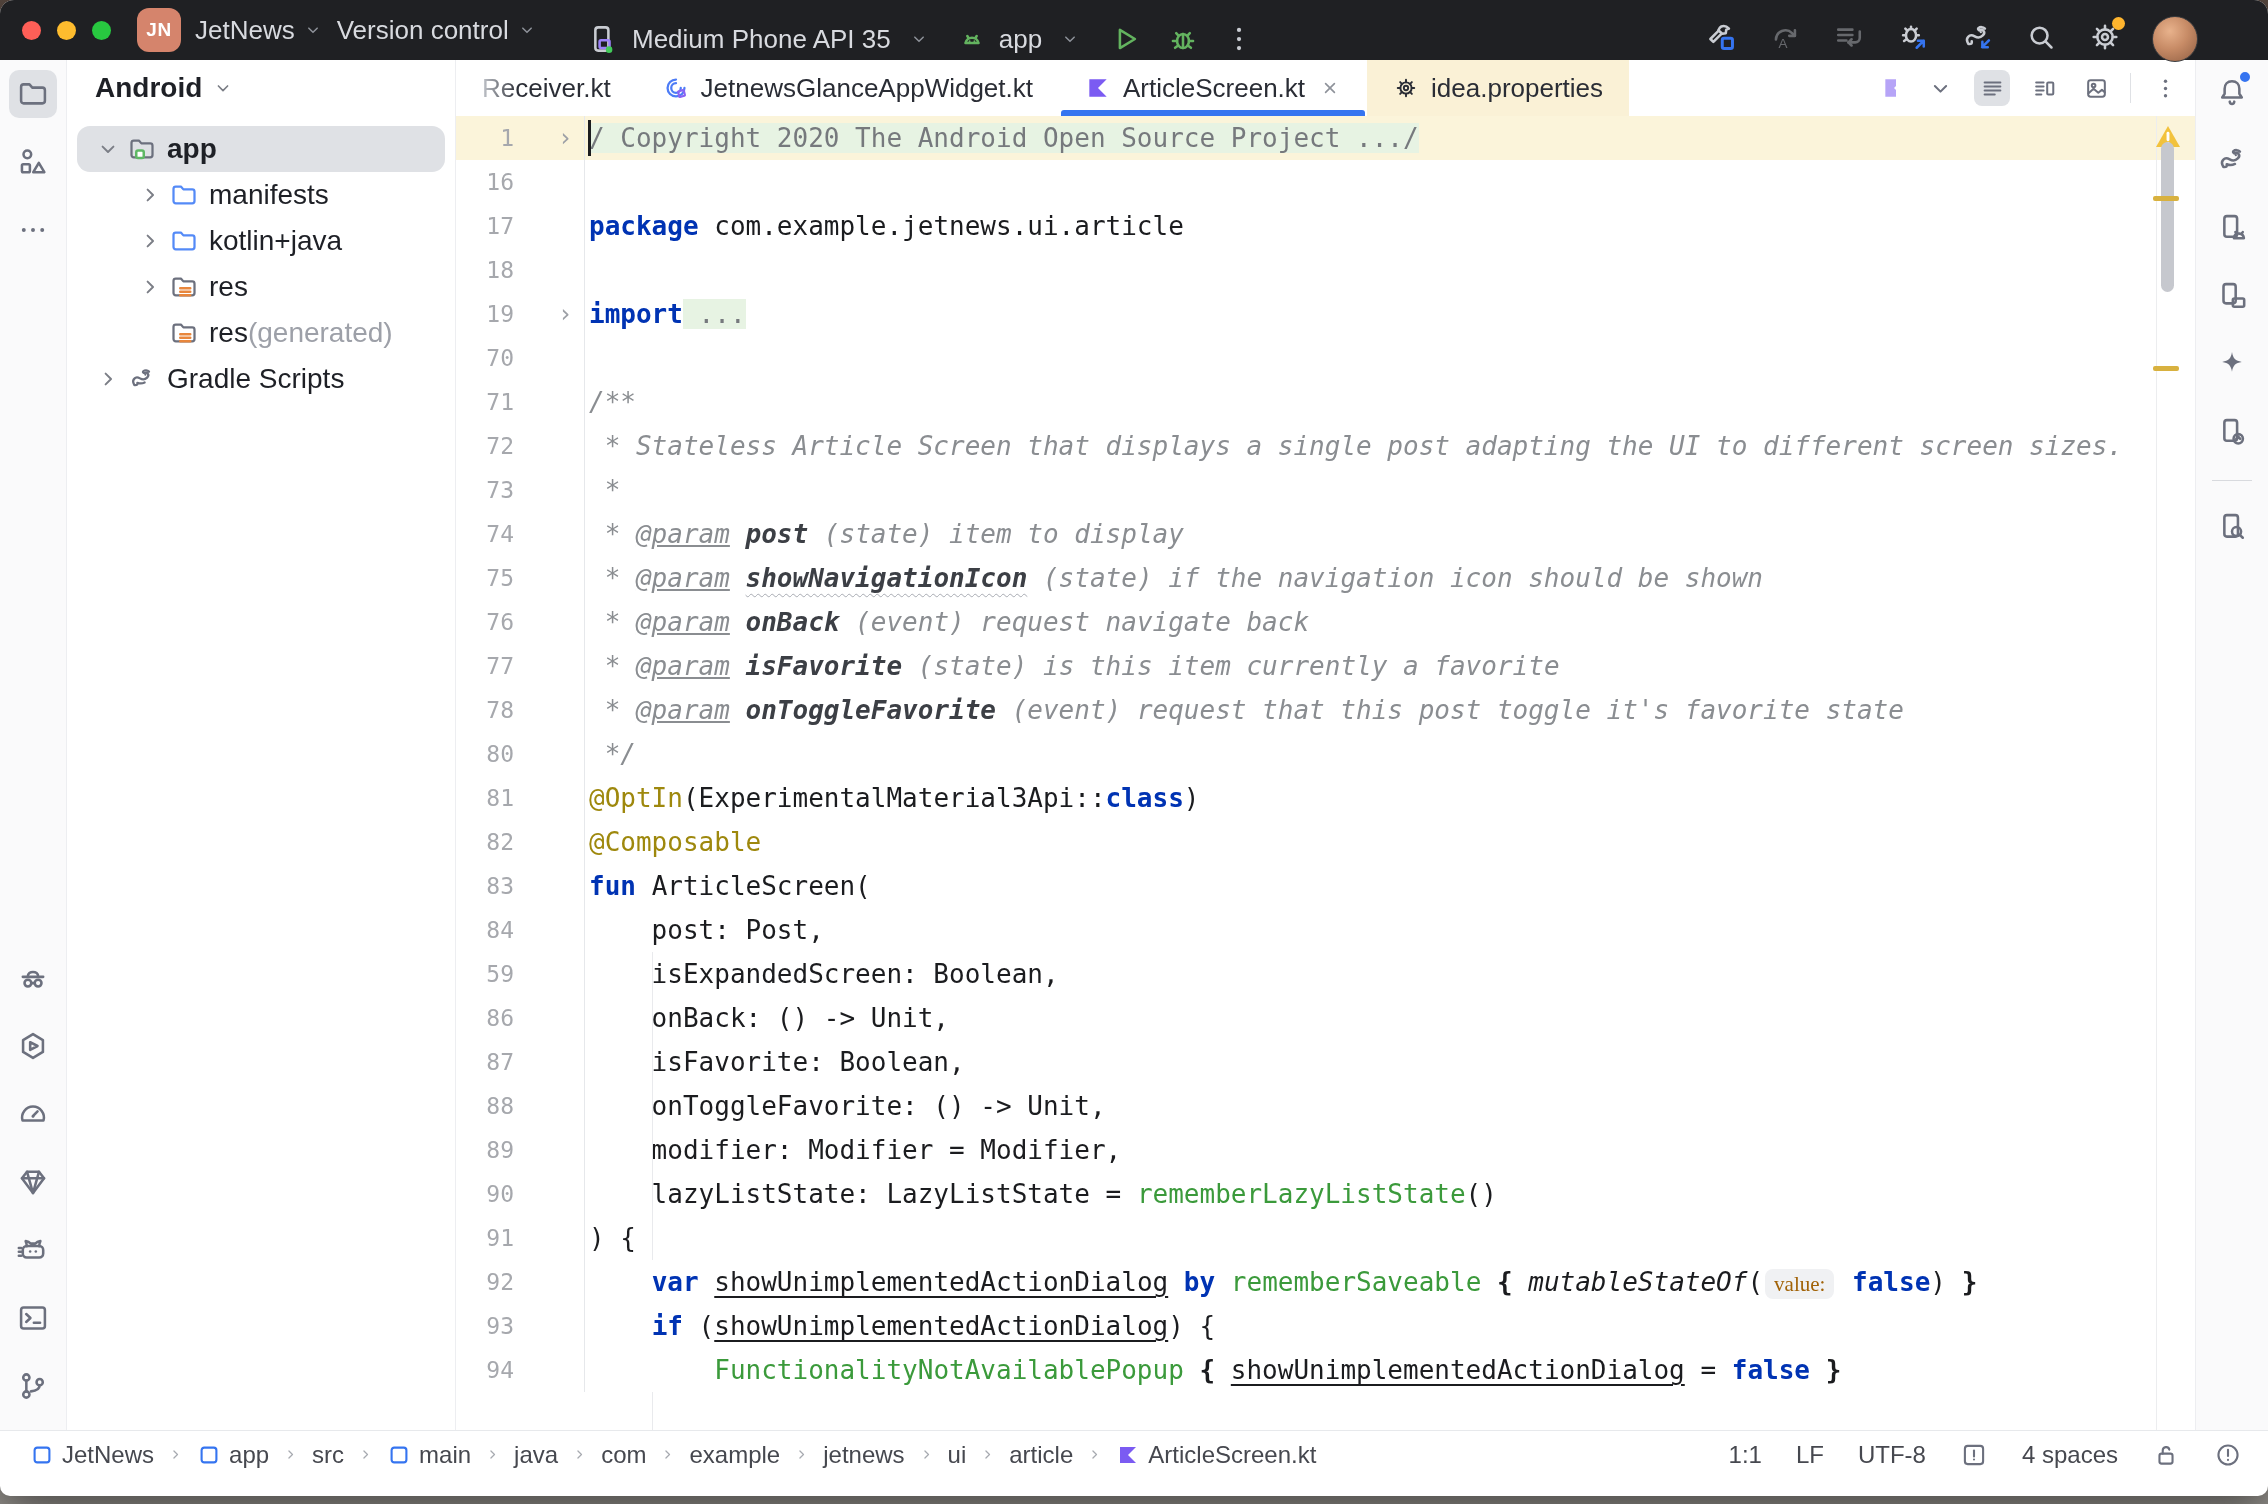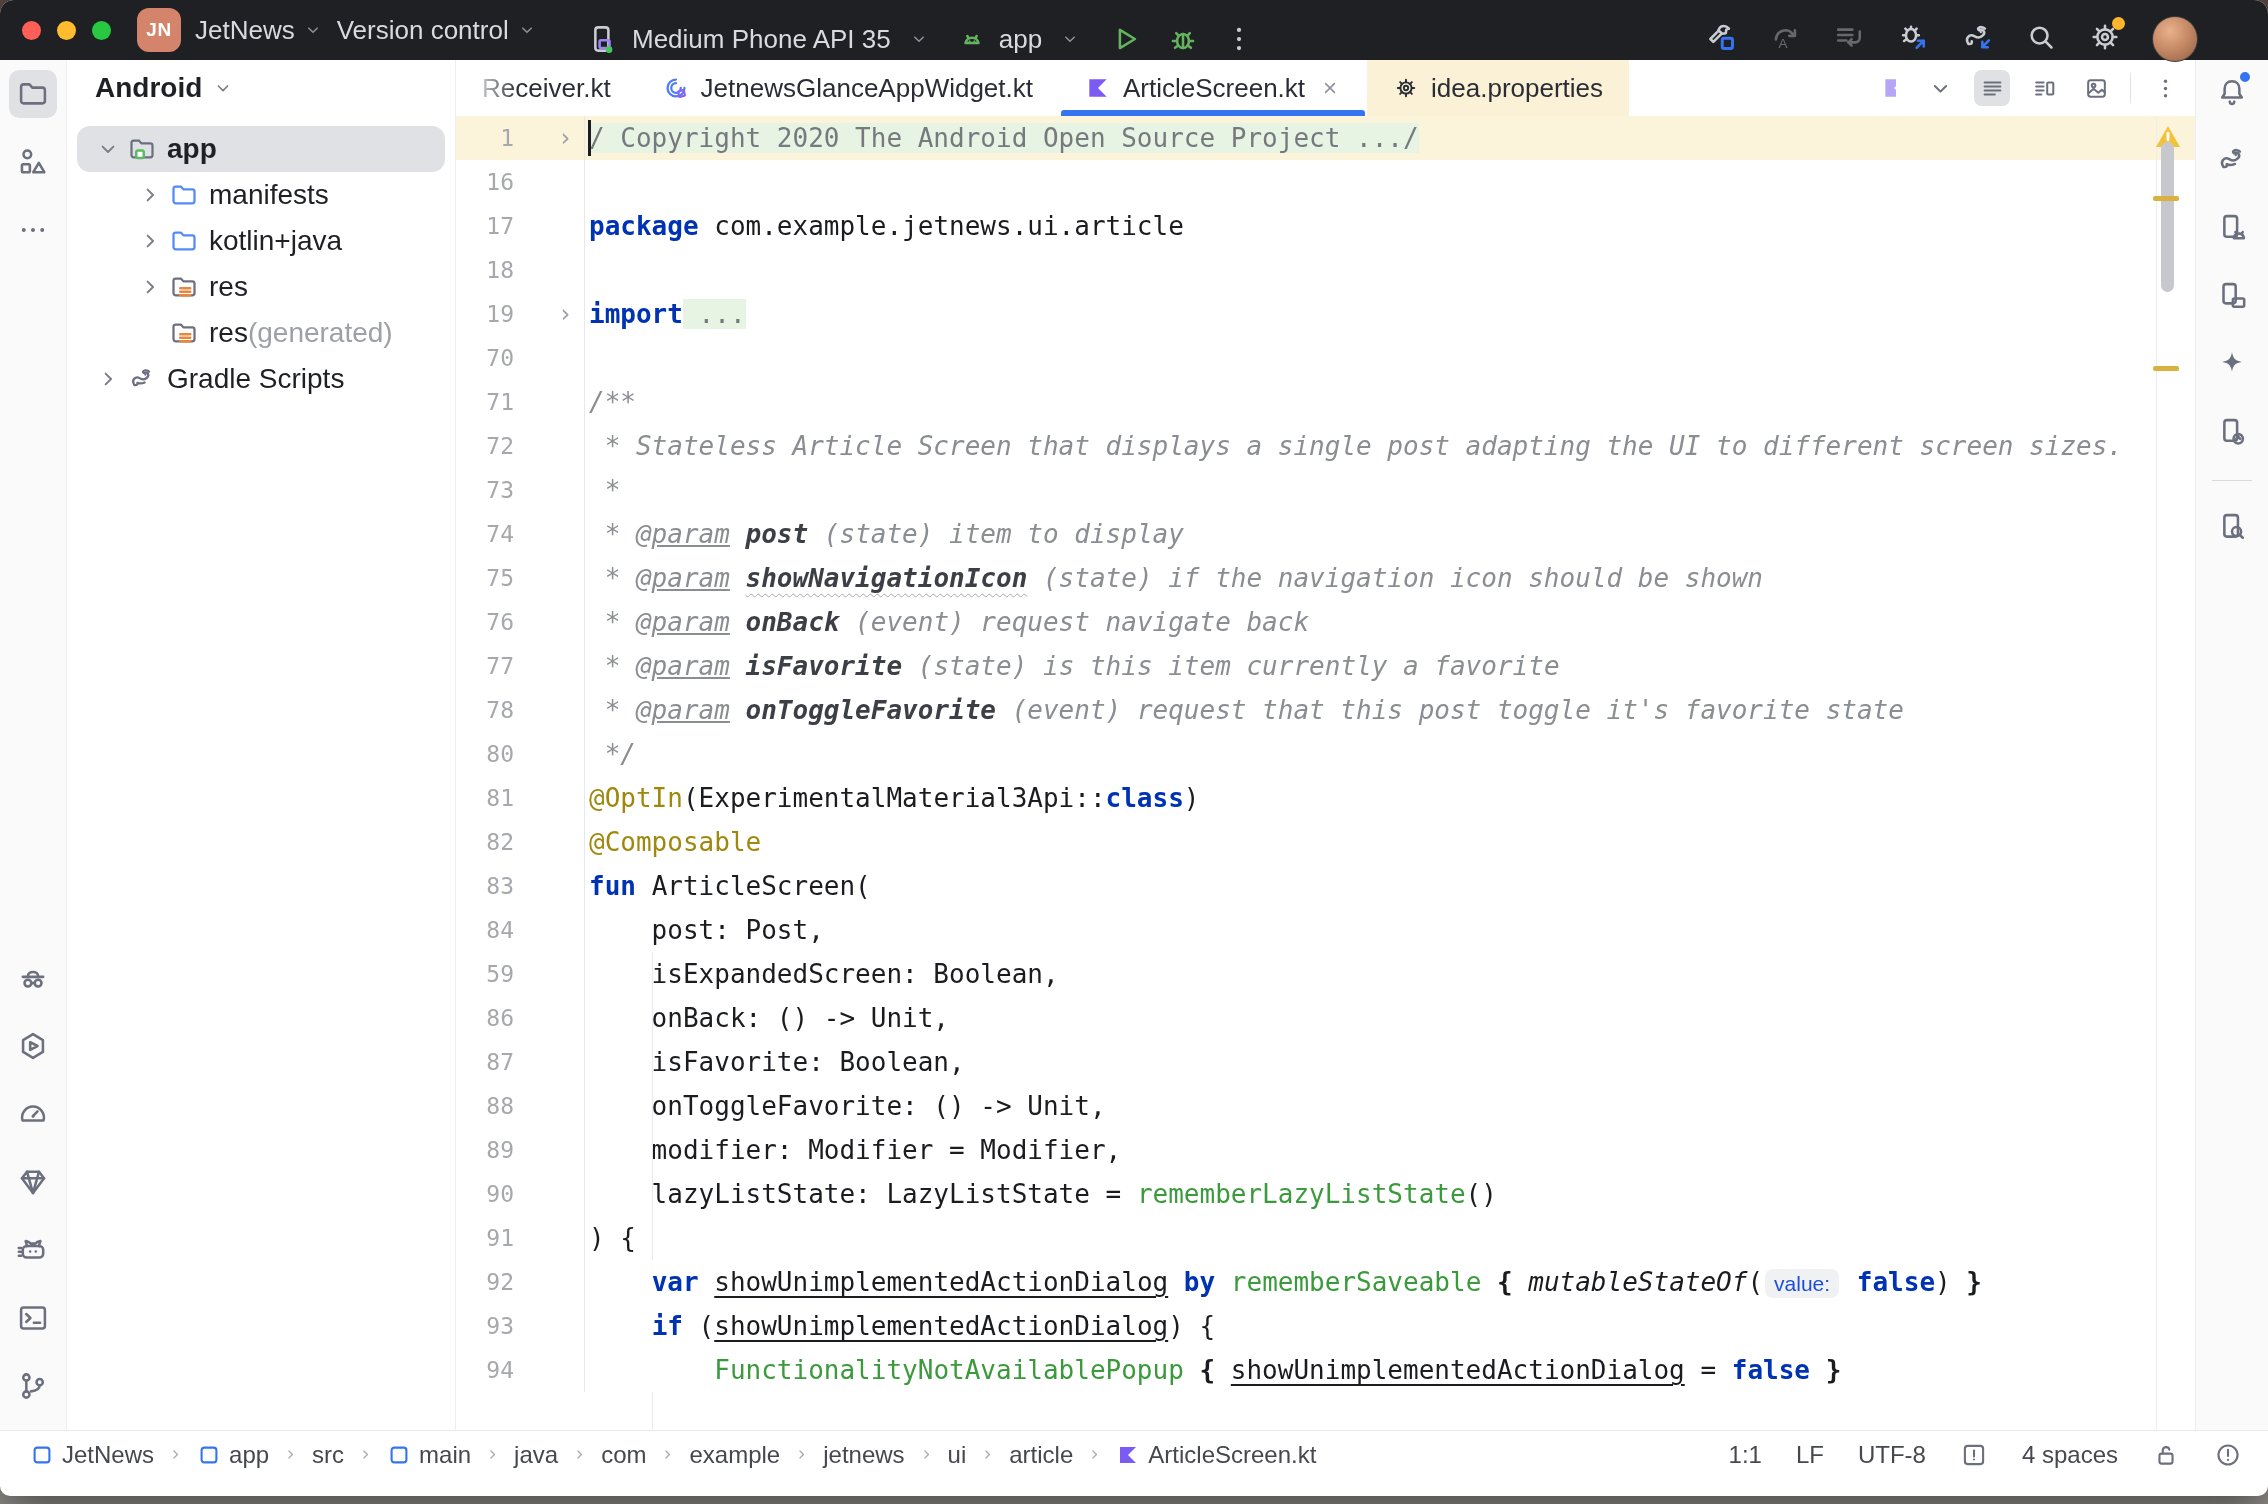--- a/index.html
+++ b/index.html
@@ -80,21 +80,21 @@
 .tok-ann{color:#9E880D}
 .tok-fn{color:#3B9A3B}
 .tok-doc{color:#8A8D91;font-style:italic}
 .tok-tag{color:#8A8D91;font-style:italic;text-decoration:underline}
 .tok-pn{color:#3C3F45;font-weight:bold;font-style:italic}
 .tok-pnw{color:#3C3F45;font-weight:bold;font-style:italic;text-decoration:underline wavy #A8ABB2 1px;text-underline-offset:6px}
 .tok-bb{color:#1B1C1F;font-weight:bold}
 .tok-und{color:#1B1C1F;text-decoration:underline;text-decoration-thickness:2px;text-underline-offset:5px}
 .tok-it{color:#1B1C1F;font-style:italic}
 .tok-fold{background:#E7F3E3;color:#76797D}
-.tok-chip{font-family:Liberation Sans, sans-serif;font-size:21px;color:#1d4ed8;background:#F0F1F3;border-radius:8px;padding:3px 9px;margin:0 2px}
+.tok-chip{font-family:Liberation Serif, serif;font-size:21px;color:#a16207;background:#F0F1F3;border-radius:8px;padding:3px 9px;margin:0 2px}
 .caret{position:absolute;left:132px;top:4px;width:3px;height:36px;background:#1B1C1F}
 .mguide{position:absolute;left:1700px;top:0;bottom:0;width:1px;background:#ECEDEF}
 .iguide{position:absolute;left:196px;width:1px;background:#E9EAED}
 .warn-tri{position:absolute;right:10px;top:6px;width:34px;height:30px}
 .sthumb{position:absolute;right:21px;top:26px;width:13px;height:150px;border-radius:7px;background:#C6C8CE}
 .smark{position:absolute;right:16px;width:26px;height:5px;border-radius:2px;background:#D8B13F}
 
 .statusbar{height:48px;background:#fff;border-top:1px solid #E7E9EC;display:flex;align-items:center;justify-content:space-between;padding:0 26px 0 30px;font-size:24px;color:#46484F}
 .crumbs{display:flex;align-items:center;gap:13px}
 .crumb{display:flex;align-items:center;gap:8px;white-space:nowrap}

